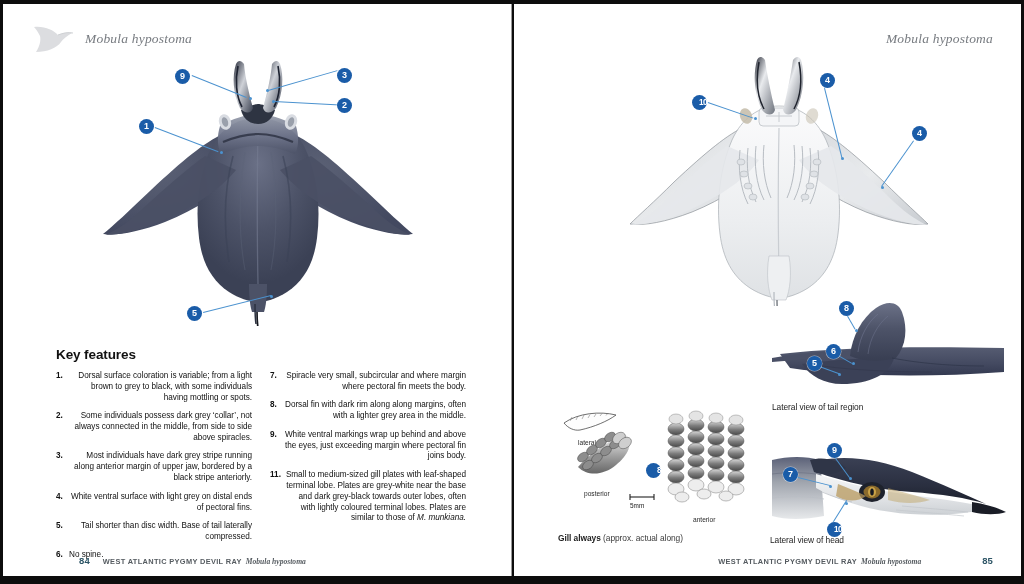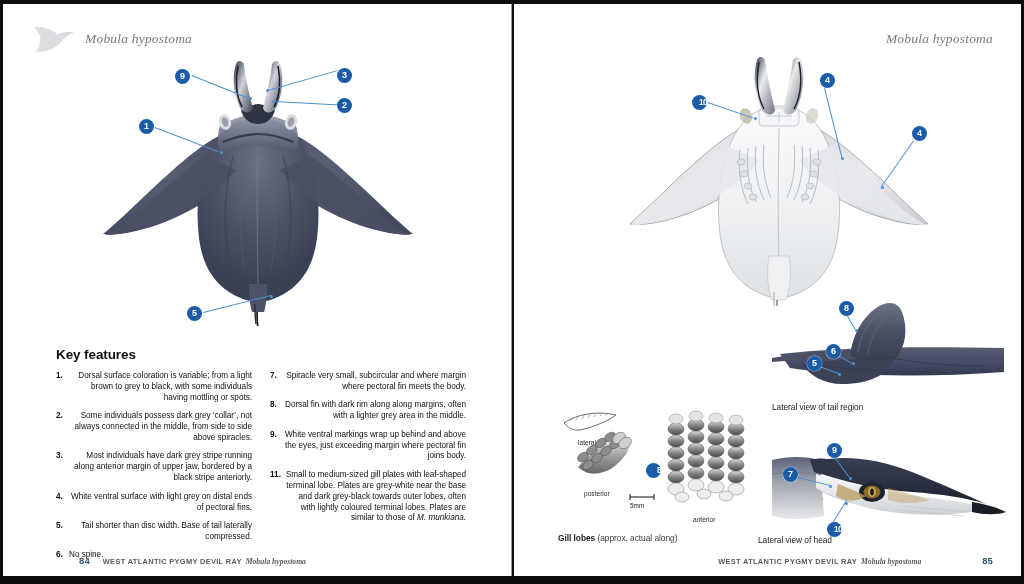--- a/index.html
+++ b/index.html
@@ -481,21 +481,21 @@
     <div class="callout" style="left:269px; top:463px;">7</div>
 
     <div class="leader" style="left:316px; top:446px; width:34px; transform:rotate(54deg);"></div>
     <div class="leader-dot" style="left:335px; top:473px;"></div>
     <div class="callout" style="left:313px; top:439px;">9</div>
 
     <div class="leader" style="left:318px; top:519px; width:27px; transform:rotate(-58deg);"></div>
     <div class="leader-dot" style="left:331px; top:498px;"></div>
     <div class="callout wide" style="left:313px; top:518px;">10</div>
 
-    <div class="cap" style="left:244px; top:531px;">Lateral view of head</div>
+    <div class="cap" style="left:256px; top:531px;">Lateral view of head</div>
 
     <svg class="illus" style="left:42px; top:405px; width:220px; height:120px;" viewBox="0 0 220 120">
       <defs>
         <linearGradient id="plateG" x1="0" y1="0" x2="0" y2="1">
           <stop offset="0%" stop-color="#efefef"></stop>
           <stop offset="55%" stop-color="#9a9a9a"></stop>
           <stop offset="100%" stop-color="#5e5e5e"></stop>
         </linearGradient>
         <linearGradient id="plateG2" x1="0" y1="0" x2="0" y2="1">
           <stop offset="0%" stop-color="#d8d8d8"></stop>
@@ -580,21 +580,21 @@
       <line x1="98" y1="85" x2="98" y2="91" stroke="#222" stroke-width="1.1"></line>
     </svg>
 
     <div class="minicap" style="left:64px; top:435px;">lateral</div>
     <div class="minicap" style="left:70px; top:486px;">posterior</div>
     <div class="minicap" style="left:179px; top:512px;">anterior</div>
     <div class="scalebar-label" style="left:116px; top:498px;">5mm</div>
 
     <div class="callout wide" style="left:132px; top:459px;">8</div>
 
-    <div class="cap" style="left:44px; top:529px;"><b>Gill lobes</b> <span class="light">(approx. actual along)</span></div>
+    <div class="cap" style="left:44px; top:529px;"><b>Gill always</b> <span class="light">(approx. actual along)</span></div>
 
     <div class="footer footer-right">
       <span>
         <span class="runfoot">WEST ATLANTIC PYGMY DEVIL RAY</span><span class="runfoot-sp">Mobula hypostoma</span>
       </span>
       <span class="folio">85</span>
     </div>
   </div>
 
   <div class="gutter"></div>

